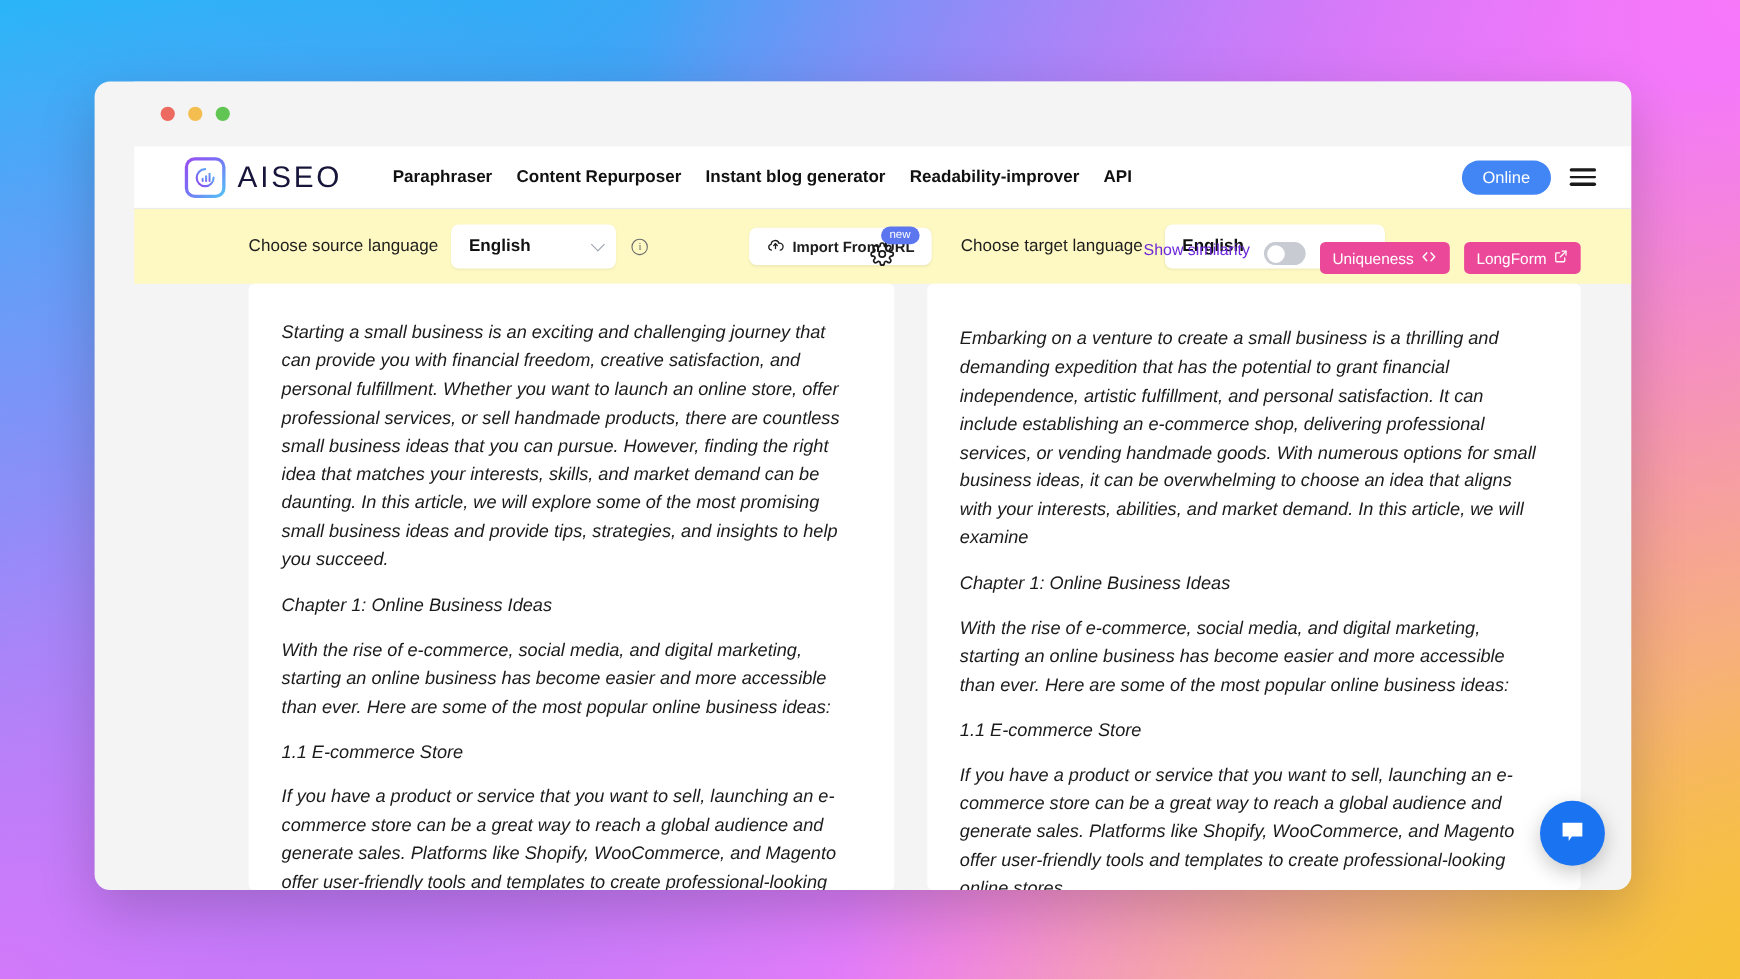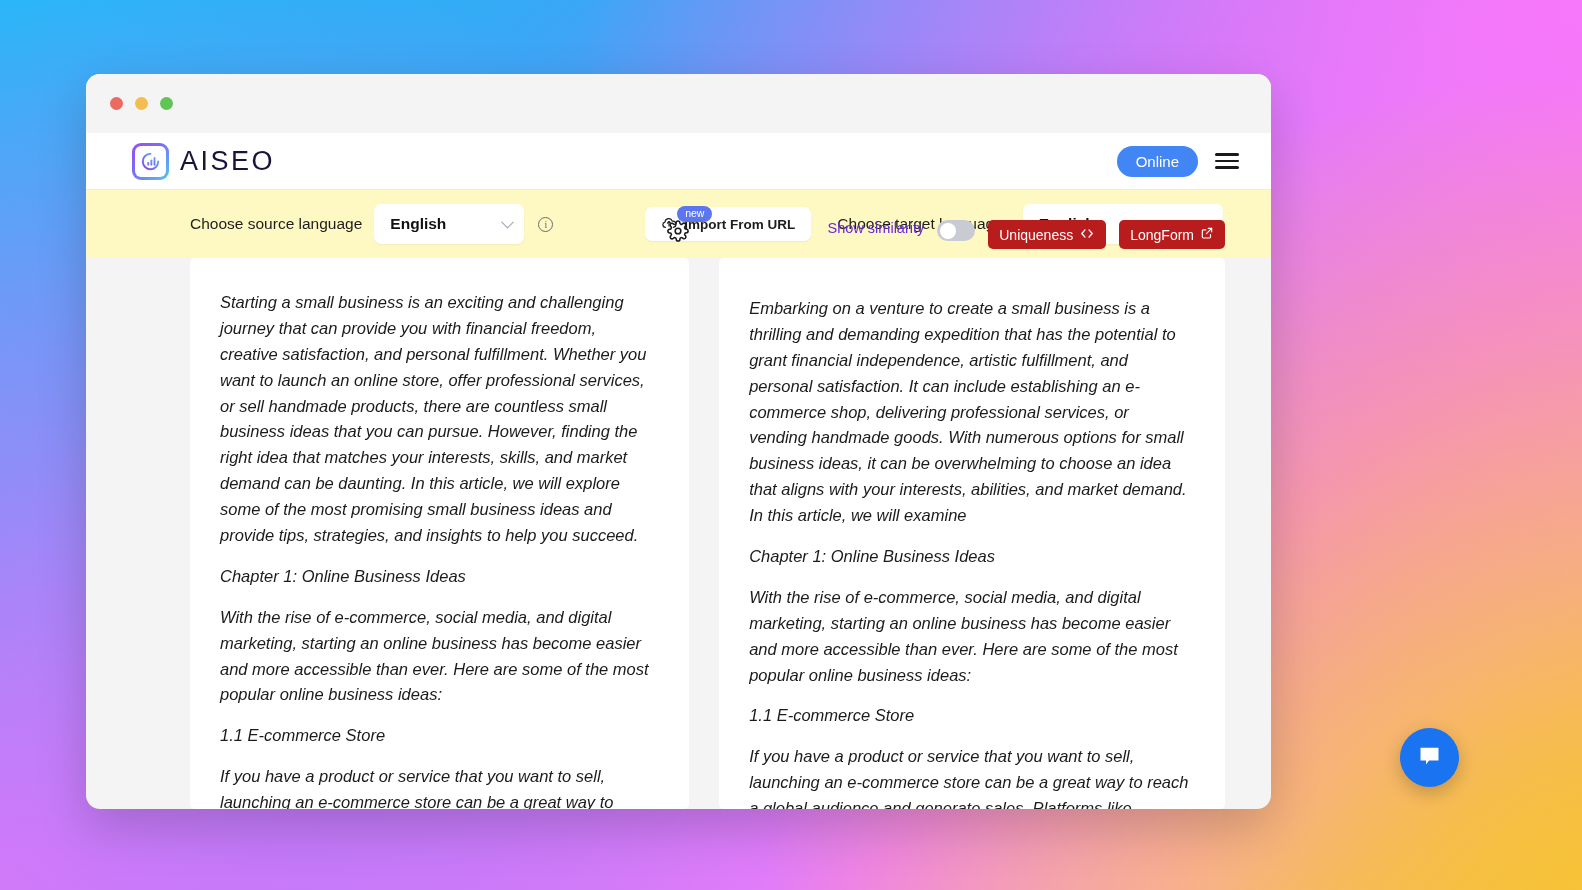--- a/index.html
+++ b/index.html
@@ -17,28 +17,29 @@
       radial-gradient(circle at 0% 100%, rgba(214,120,250,0.95) 0%, rgba(214,120,250,0.0) 55%),
       radial-gradient(circle at 100% 0%, rgba(248,120,250,1) 0%, rgba(248,120,250,0.0) 55%),
       linear-gradient(140deg, #16bdf8 0%, #3aa7f5 22%, #9d7bf7 48%, #f07df8 72%, #f6a3d9 86%, #f3c236 100%);
   }
 
   
   .window {
     position: absolute;
     left: 86px;
     top: 74px;
-    width: 1185px;
+    width: 1397px;
     height: 735px;
     background: #f4f4f4;
     border-radius: 14px;
     box-shadow: 0 18px 50px rgba(0,0,0,0.18);
     overflow: hidden;
     display: flex;
     flex-direction: column;
+    padding-left: 36px;
   }
 
   .titlebar {
     height: 59px;
     background: #f4f4f4;
     display: flex;
     align-items: center;
     padding-left: 24px;
     flex: none;
   }
@@ -231,21 +232,21 @@
   }
   .toggle .knob {
     position: absolute;
     top: 2.5px; left: 3px;
     width: 16px; height: 16px;
     border-radius: 50%;
     background: #ffffff;
   }
 
   .pill-btn {
-    background: #b91c1c;
+    background: #ec4899;
     color: #ffffff;
     border: none;
     border-radius: 5px;
     height: 29px;
     display: flex;
     align-items: center;
     gap: 6px;
     padding: 0 11px;
     font-size: 14px;
     cursor: pointer;
@@ -309,20 +310,27 @@
             <path d="M12 3.2a8.8 8.8 0 1 0 8.8 8.8" fill="none" stroke="url(#lg1)" stroke-width="2.2" stroke-linecap="round"></path>
             <rect x="8.4" y="12.2" width="2.1" height="4.4" rx="1" fill="url(#lg1)"></rect>
             <rect x="12" y="9.6" width="2.1" height="7" rx="1" fill="url(#lg1)"></rect>
             <rect x="15.6" y="6.8" width="2.1" height="9.8" rx="1" fill="url(#lg1)"></rect>
           </svg>
         </span>
       </span>
       <span class="brand-name">AISEO</span>
     </div>
 
+    <nav class="nav">
+      <span class="nav-item">Paraphraser</span>
+      <span class="nav-item">Content Repurposer</span>
+      <span class="nav-item">Instant blog generator</span>
+      <span class="nav-item">Readability-improver</span>
+      <span class="nav-item">API</span>
+    </nav>
 
     <div class="header-right">
       <button class="premium-btn">Online</button>
       <span class="hamburger">
         <span></span>
           <span></span>
           <span></span>
       </span>
     </div>
   </div>

